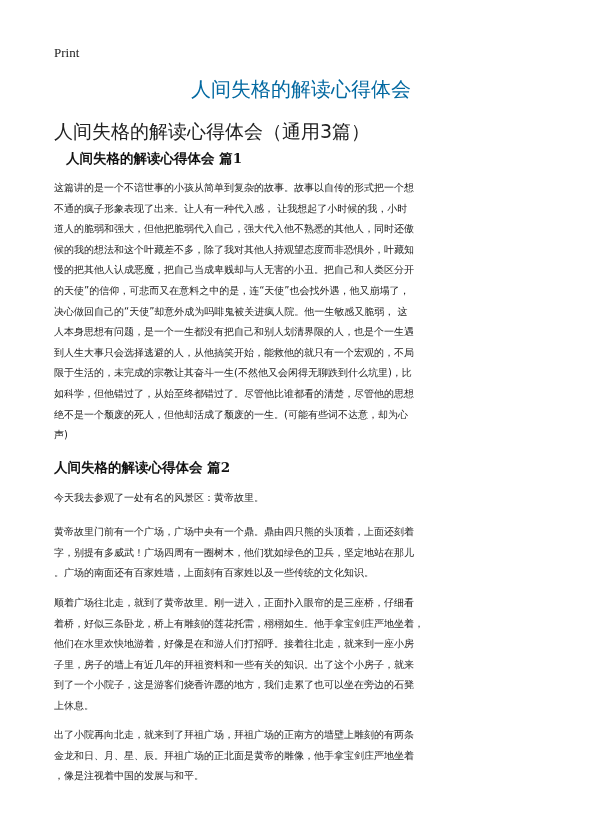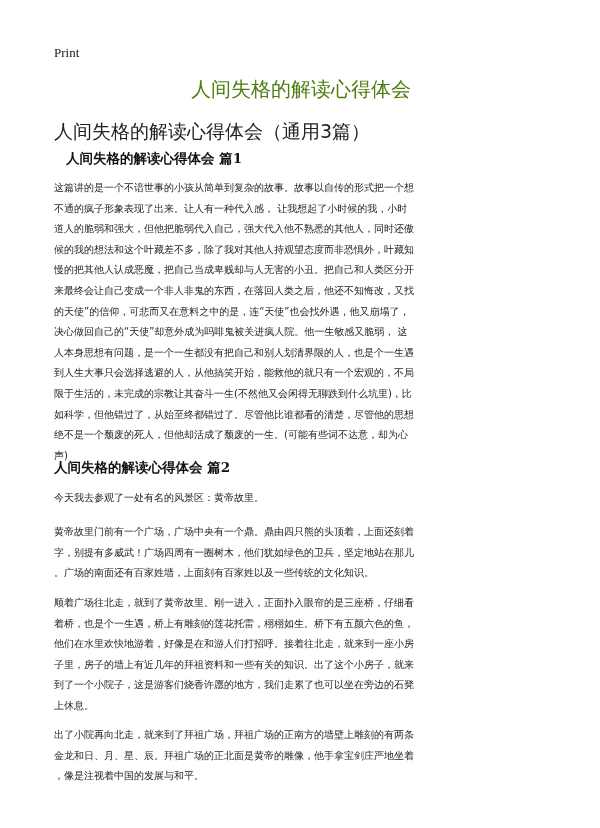--- a/index.html
+++ b/index.html
@@ -1,40 +1,39 @@
 <!DOCTYPE html>
 <html><head>
 <meta charset="utf-8">
 <style>
   html, body { margin: 0; padding: 0; background: #ffffff; }
   body { width: 600px; height: 828px; position: relative; overflow: hidden; color: #1a1a1a; }
   .page { position: absolute; left: 54px; top: 0; width: 500px; }
   .print-label { position: absolute; top: 45px; left: 0; font-family: "Liberation Serif", "DejaVu Serif", serif; font-size: 13px; color: #222; }
-  .title { position: absolute; top: 76px; left: 0; width: 494px; text-align: center; font-family: "DejaVu Sans", "Liberation Sans", sans-serif; font-size: 20px; color: #4d7c0f; }
+  .title { position: absolute; top: 76px; left: 0; width: 494px; text-align: center; font-family: "DejaVu Sans", "Liberation Sans", sans-serif; font-size: 20px; color: #0369a1; }
   .subtitle { position: absolute; top: 119px; left: 0; font-family: "DejaVu Sans", "Liberation Sans", sans-serif; font-size: 19px; color: #222; }
   .section-head { position: absolute; left: 0; font-family: "DejaVu Serif", "Liberation Serif", serif; font-weight: bold; font-size: 13.5px; color: #111; }
   .para { position: absolute; left: 0; width: 500px; font-family: "DejaVu Sans", "Liberation Sans", sans-serif; font-size: 10px; color: #222; }
   .para .line { display: block; height: 20.6px; line-height: 20.6px; white-space: nowrap; }
 </style>
 </head>
 <body>
 
 <div class="page">
   <div class="print-label">Print</div>
   <div class="title">人间失格的解读心得体会</div>
   <div class="subtitle">人间失格的解读心得体会（通用3篇）</div>
 
   <div class="section-head" style="top:150px;margin-left:12px;">人间失格的解读心得体会 篇1</div>
   <div class="para" style="top:178px;">
     <span class="line">这篇讲的是一个不谙世事的小孩从简单到复杂的故事。故事以自传的形式把一个想</span>
     <span class="line">不通的疯子形象表现了出来。让人有一种代入感， 让我想起了小时候的我，小时</span>
     <span class="line">道人的脆弱和强大，但他把脆弱代入自己，强大代入他不熟悉的其他人，同时还傲</span>
     <span class="line">候的我的想法和这个叶藏差不多，除了我对其他人持观望态度而非恐惧外，叶藏知</span>
     <span class="line">慢的把其他人认成恶魔，把自己当成卑贱却与人无害的小丑。把自己和人类区分开</span>
-    <span class="line">来最终会让自己变成一个非人非鬼的东西，在落回人类之后，他还不知悔改，又找</span>
     <span class="line">的天使”的信仰，可悲而又在意料之中的是，连“天使”也会找外遇，他又崩塌了，</span>
     <span class="line">决心做回自己的“天使”却意外成为吗啡鬼被关进疯人院。他一生敏感又脆弱， 这</span>
     <span class="line">人本身思想有问题，是一个一生都没有把自己和别人划清界限的人，也是个一生遇</span>
     <span class="line">到人生大事只会选择逃避的人，从他搞笑开始，能救他的就只有一个宏观的，不局</span>
     <span class="line">限于生活的，未完成的宗教让其奋斗一生(不然他又会闲得无聊跌到什么坑里)，比</span>
     <span class="line">如科学，但他错过了，从始至终都错过了。尽管他比谁都看的清楚，尽管他的思想</span>
     <span class="line">绝不是一个颓废的死人，但他却活成了颓废的一生。(可能有些词不达意，却为心</span>
     <span class="line">声)</span>
   </div>
 
@@ -42,21 +41,21 @@
   <div class="para" style="top:488px;">
     <span class="line">今天我去参观了一处有名的风景区：黄帝故里。</span>
   </div>
   <div class="para" style="top:522px;">
     <span class="line">黄帝故里门前有一个广场，广场中央有一个鼎。鼎由四只熊的头顶着，上面还刻着</span>
     <span class="line">字，别提有多威武！广场四周有一圈树木，他们犹如绿色的卫兵，坚定地站在那儿</span>
     <span class="line">。广场的南面还有百家姓墙，上面刻有百家姓以及一些传统的文化知识。</span>
   </div>
   <div class="para" style="top:593px;">
     <span class="line">顺着广场往北走，就到了黄帝故里。刚一进入，正面扑入眼帘的是三座桥，仔细看</span>
-    <span class="line">着桥，也是个一生遇，桥上有雕刻的莲花托雷，栩栩如生。桥下有五颜六色的鱼，</span>
+    <span class="line">着桥，好似三条卧龙，桥上有雕刻的莲花托雷，栩栩如生。他手拿宝剑庄严地坐着，</span>
     <span class="line">他们在水里欢快地游着，好像是在和游人们打招呼。接着往北走，就来到一座小房</span>
     <span class="line">子里，房子的墙上有近几年的拜祖资料和一些有关的知识。出了这个小房子，就来</span>
     <span class="line">到了一个小院子，这是游客们烧香许愿的地方，我们走累了也可以坐在旁边的石凳</span>
     <span class="line">上休息。</span>
   </div>
   <div class="para" style="top:725px;">
     <span class="line">出了小院再向北走，就来到了拜祖广场，拜祖广场的正南方的墙壁上雕刻的有两条</span>
     <span class="line">金龙和日、月、星、辰。拜祖广场的正北面是黄帝的雕像，他手拿宝剑庄严地坐着</span>
     <span class="line">，像是注视着中国的发展与和平。</span>
   </div>

